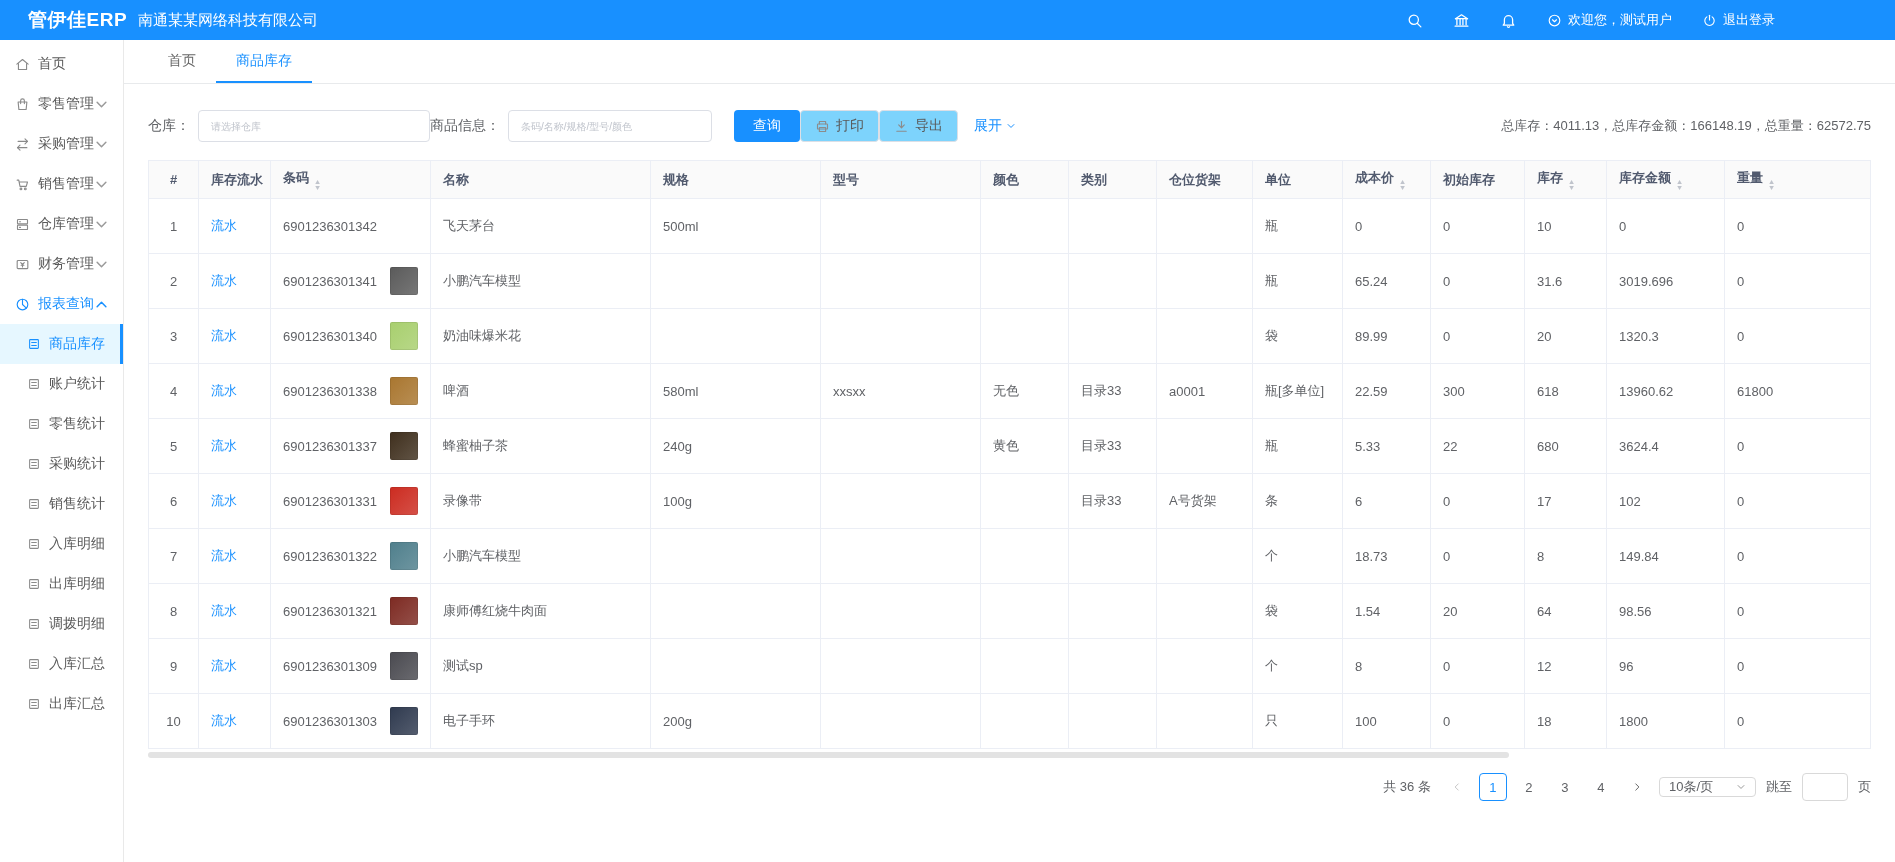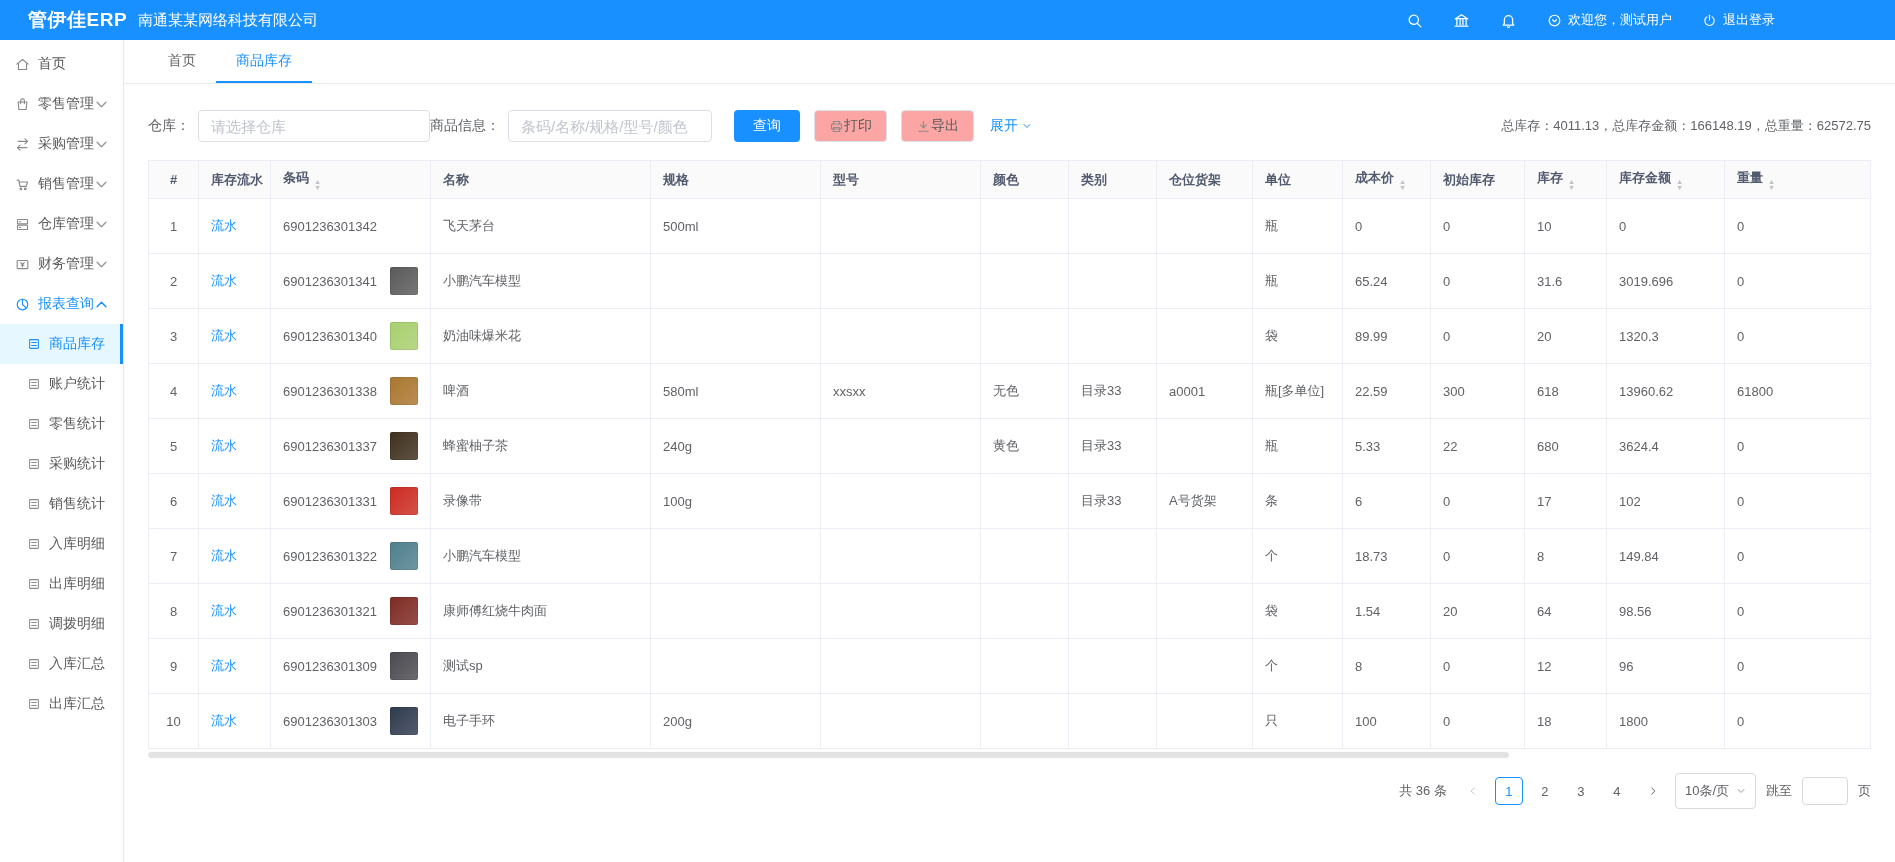--- a/index.html
+++ b/index.html
@@ -38,30 +38,30 @@
   .main { flex:1; display:flex; flex-direction:column; min-width:0; background:#fff; }
   .tabbar { height:44px; border-bottom:1px solid #e8eaec; display:flex; align-items:stretch; padding-left:24px; flex-shrink:0; }
   .tab { padding:0 20px; display:flex; align-items:center; font-size:14px; color:#666; cursor:pointer; border-bottom:2px solid transparent; }
   .tab.active { color:#1890ff; border-bottom-color:#1890ff; }
 
   .content { flex:1; padding:0 24px; display:flex; flex-direction:column; min-height:0; }
 
   
   .filter-row { display:flex; align-items:center; margin-top:26px; font-size:14px; color:#606266; flex-shrink:0; }
   .f-label { margin-right:8px; white-space:nowrap; }
-  .text-input { height:32px; border:1px solid #dcdfe6; border-radius:4px; padding:0 12px; font-size:15px;
+  .text-input { height:32px; border:1px solid #dcdfe6; border-radius:4px; padding:0 12px; font-size:10px;
     color:#701a75; outline:none; font-family:inherit; }
   .text-input::placeholder { color:#c0c4cc; }
   .w-input { width:232px; }
   .p-input { width:204px; margin-right:4px; }
   .grp2 { }
   .btn { height:32px; border-radius:4px; font-size:14px; cursor:pointer; display:inline-flex; align-items:center;
     justify-content:center; font-family:inherit; }
   .btn-primary { background:#1890ff; color:#fff; border:none; padding:0 19px; margin-left:18px; }
-  .btn-default { background:#fca5a5; color:#595959; border:1px solid #dcdfe6; padding:0 14px; margin-left:14px; }
+  .btn-default { background:#7dd3fc; color:#595959; border:1px solid #dcdfe6; padding:0 14px; gap:6px; }
   .btn-default .ic { color:#8c8c8c; }
   .btn-default .ic svg { width:15px; height:15px; }
   .expand-link { color:#1890ff; margin-left:16px; display:inline-flex; align-items:center; gap:4px; cursor:pointer; white-space:nowrap; }
   .expand-link .ic { color:#1890ff; }
   .totals { margin-left:auto; font-size:13px; color:#606266; white-space:nowrap; }
 
   
   .table-wrap { margin-top:18px; flex-shrink:0; }
   table { border-collapse:collapse; width:100%; table-layout:fixed; }
   th, td { border:1px solid #ebeef5; font-size:13px; color:#606266; padding:0 12px;
@@ -81,22 +81,22 @@
 
   
   .pagination { display:flex; align-items:center; justify-content:flex-end; gap:10px; margin-top:15px;
     font-size:13px; color:#606266; flex-shrink:0; }
   .pg-total { margin-right:4px; white-space:nowrap; }
   .pg-arrow { width:24px; height:28px; display:inline-flex; align-items:center; justify-content:center; cursor:pointer; color:#666; }
   .pg-arrow.disabled { color:#c8c8c8; }
   .page-btn { min-width:28px; height:28px; display:inline-flex; align-items:center; justify-content:center;
     border-radius:4px; cursor:pointer; border:1px solid transparent; padding:0 4px; }
   .page-btn.active { border-color:#1890ff; color:#1890ff; }
-  .page-size { height:36px; border:1px solid #d9d9d9; border-radius:4px; padding:0 9px; display:inline-flex;
-    align-items:center; gap:7px; cursor:pointer; white-space:nowrap; }
+  .page-size { height:20px; border:1px solid #d9d9d9; border-radius:4px; padding:0 9px; display:inline-flex;
+    align-items:center; gap:23px; cursor:pointer; white-space:nowrap; }
   .page-size .ic { color:#999; }
   .jump-label, .jump-suffix { white-space:nowrap; }
   .jump-input { width:46px; height:28px; border:1px solid #d9d9d9; border-radius:4px; outline:none; padding:0 6px; font-family:inherit; }
 </style>
 </head>
 <body>
 
 <div class="app">
 
   <div class="topbar">

